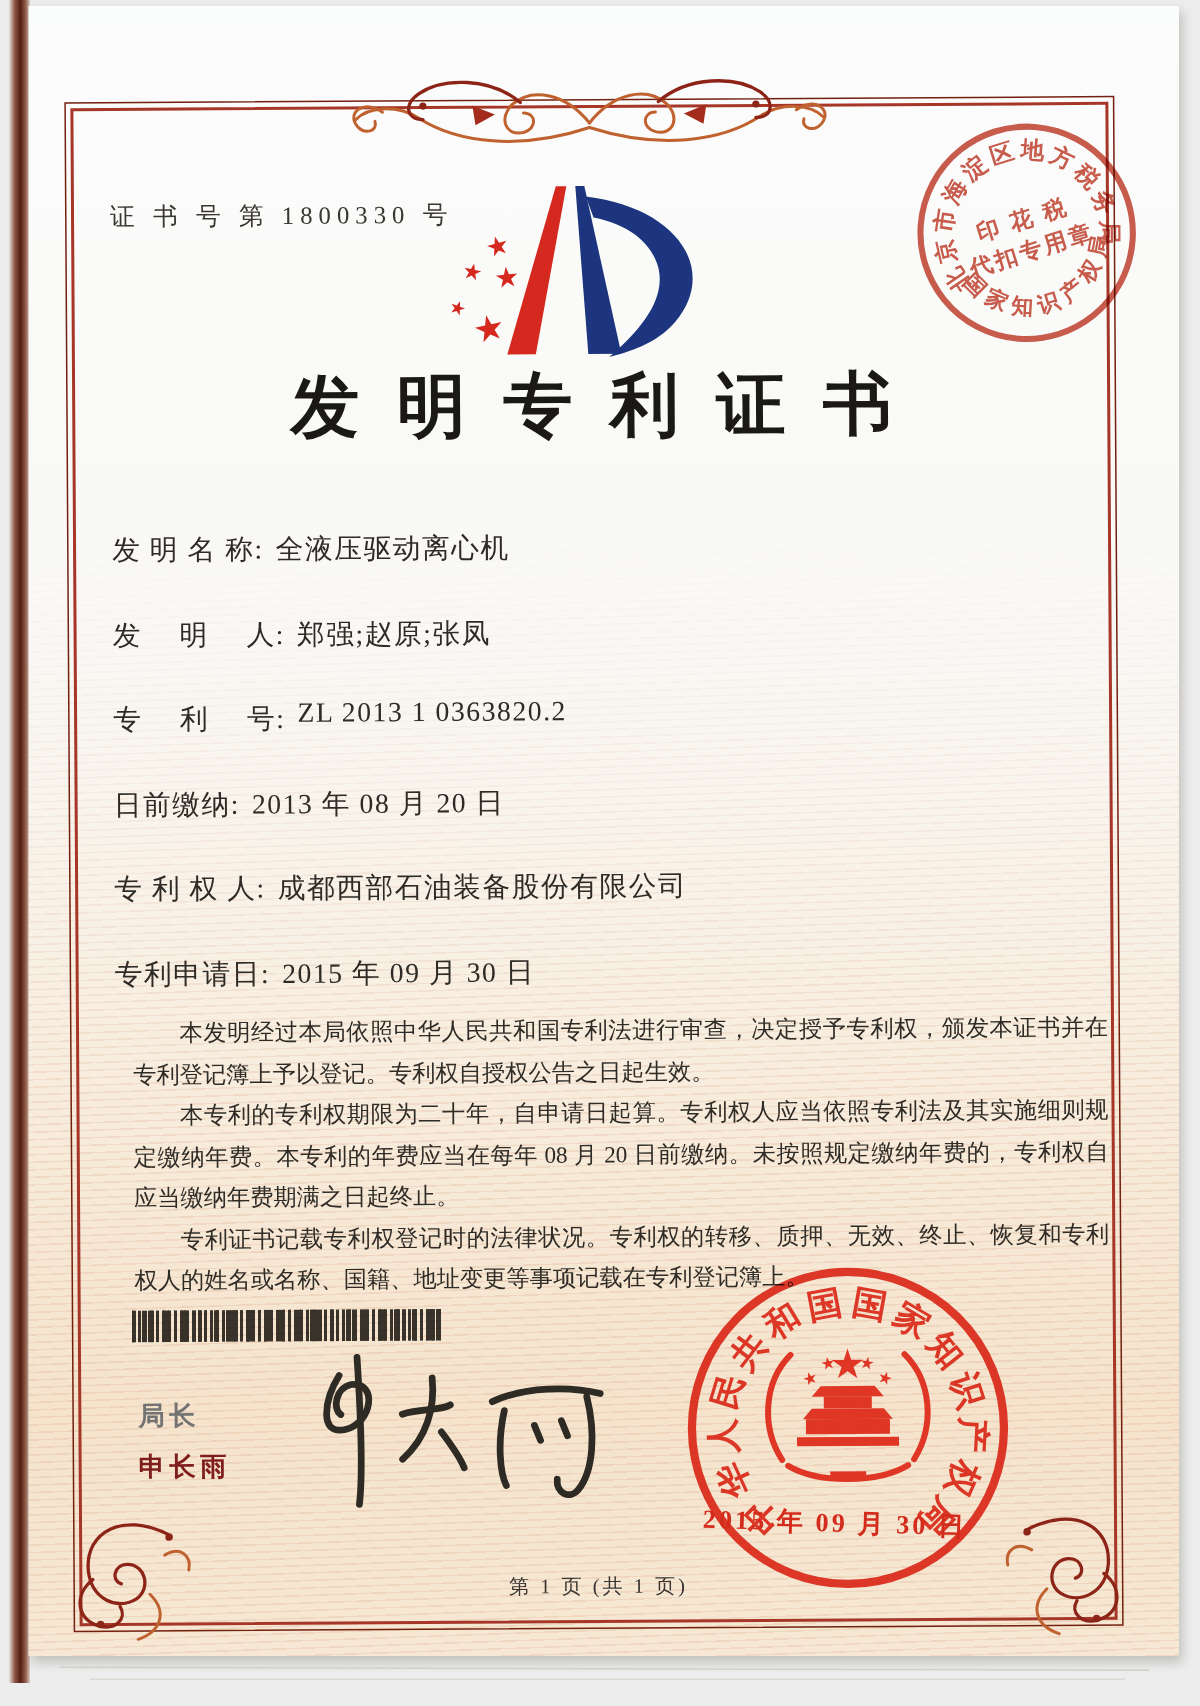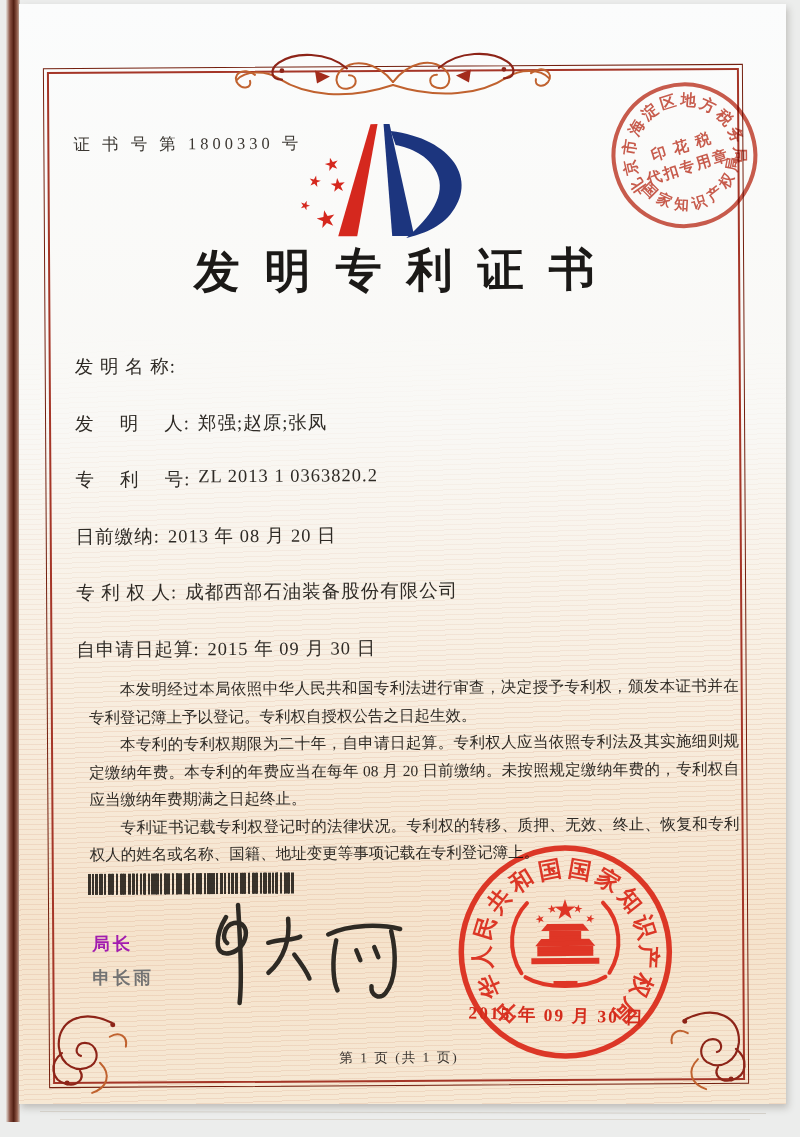--- a/index.html
+++ b/index.html
@@ -42,23 +42,23 @@
     text-align:justify;color:#2f2b26;}
   .paragraphs p{margin:0;text-indent:2em;}
 
   .barcode{left:34px;top:800px;width:207px;height:21px;opacity:.85;
     background:
       repeating-linear-gradient(90deg,#17130f 0 2px,transparent 2px 4px),
       repeating-linear-gradient(90deg,#17130f 0 1px,transparent 1px 7px),
       repeating-linear-gradient(90deg,#17130f 0 3px,transparent 3px 11px);}
 
   .signer-title{left:38px;top:858px;font-size:17.5px;font-weight:600;letter-spacing:3px;
-    color:#a21caf;font-family:"Liberation Sans","DejaVu Sans",sans-serif;}
+    color:#737373;font-family:"Liberation Sans","DejaVu Sans",sans-serif;}
   .signer-name{left:38px;top:892px;font-size:17.5px;font-weight:600;letter-spacing:3px;
-    color:#737373;font-family:Liberation Serif, serif;}
+    color:#7f1d1d;font-family:Liberation Serif, serif;}
   .signature{left:142px;top:824px;width:235px;height:118px;}
 
   .seal{left:396px;top:766px;width:230px;height:230px;mix-blend-mode:multiply;opacity:.94;}
   .seal-ring{fill:none;stroke:#da2b1b;stroke-width:5.5;}
   .seal-arc text{font-size:23px;font-weight:bold;fill:#da2b1b;}
   .emblem{fill:#dd2a1b;stroke:none;}
   .emblem-line{fill:none;stroke:#dd2a1b;stroke-width:4;stroke-linecap:round;}
   .seal-date{left:390px;top:932px;width:224px;text-align:center;color:#d42c1c;
     font-size:17.5px;font-weight:600;letter-spacing:2px;transform:rotate(2deg);}
 
@@ -165,39 +165,40 @@
       <use href="#star" transform="translate(12,83) scale(5) rotate(20)"></use>
       <use href="#star" transform="translate(33,97) scale(9.5) rotate(-12)"></use>
     </g>
   </svg>
 
   <div class="title">发明专利证书</div>
 
   <div class="fields">
     <div class="field-row">
       <span class="field-label">发 明 名 称:</span>
+      <span class="field-value">全液压驱动离心机</span>
     </div>
     <div class="field-row">
       <span class="field-label">发　 明　 人:</span>
       <span class="field-value">郑强;赵原;张凤</span>
     </div>
     <div class="field-row">
       <span class="field-label">专　 利　 号:</span>
       <span class="field-value">ZL 2013 1 0363820.2</span>
     </div>
     <div class="field-row">
       <span class="field-label">日前缴纳:</span>
       <span class="field-value">2013 年 08 月 20 日</span>
     </div>
     <div class="field-row">
       <span class="field-label">专 利 权 人:</span>
       <span class="field-value">成都西部石油装备股份有限公司</span>
     </div>
     <div class="field-row">
-      <span class="field-label">自申请日起算:</span>
+      <span class="field-label">专利申请日:</span>
       <span class="field-value">2015 年 09 月 30 日</span>
     </div>
   </div>
 
   <div class="paragraphs">
     <p>本发明经过本局依照中华人民共和国专利法进行审查，决定授予专利权，颁发本证书并在专利登记簿上予以登记。专利权自授权公告之日起生效。</p>
     <p>本专利的专利权期限为二十年，自申请日起算。专利权人应当依照专利法及其实施细则规定缴纳年费。本专利的年费应当在每年 08 月 20 日前缴纳。未按照规定缴纳年费的，专利权自应当缴纳年费期满之日起终止。</p>
     <p>专利证书记载专利权登记时的法律状况。专利权的转移、质押、无效、终止、恢复和专利权人的姓名或名称、国籍、地址变更等事项记载在专利登记簿上。</p>
   </div>
 

